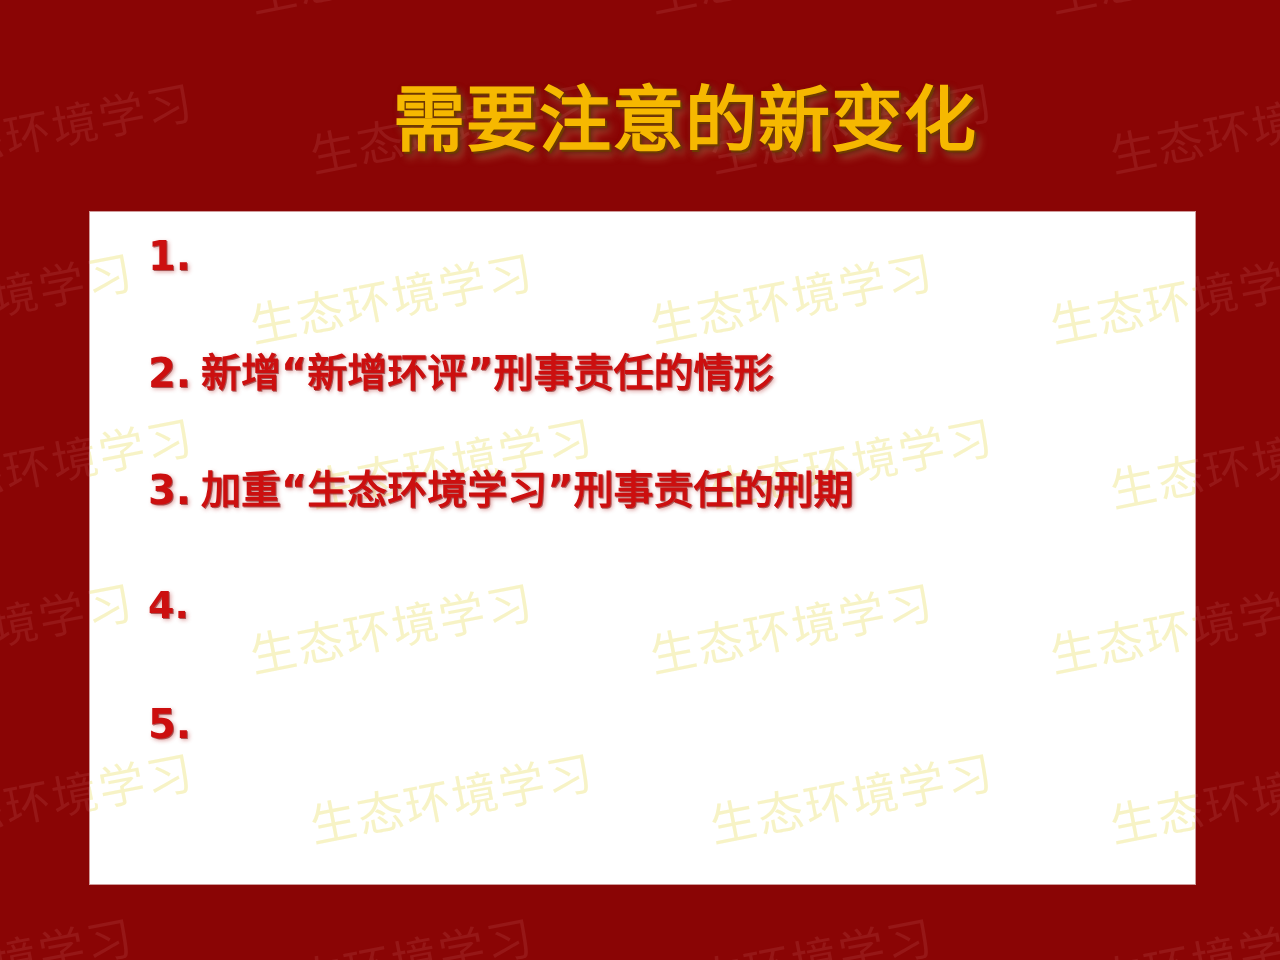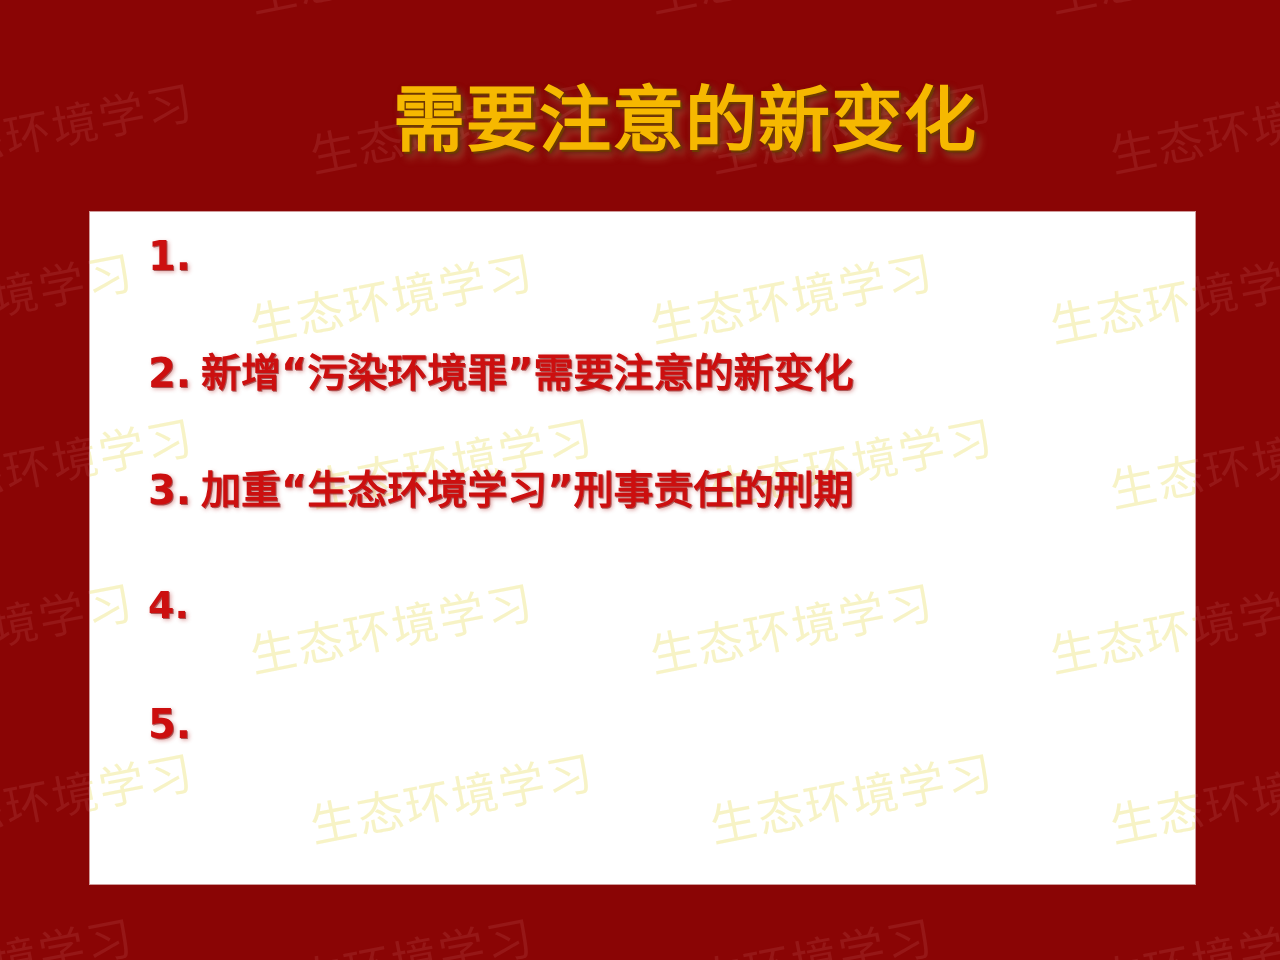--- a/index.html
+++ b/index.html
@@ -205,21 +205,21 @@
         <span class="wm" style="left: 1110px; top: 790px;">生态环境学习</span>
       </div>
   </div>
 
   <ul class="list">
     <li class="item item-1">
       <span class="item-num">1.</span>
     </li>
     <li class="item item-2">
       <span class="item-num">2.</span>
-      <span class="item-text">新增“污染环境罪”需要注意的新变化</span>
+      <span class="item-text">新增“新增环评”刑事责任的情形</span>
     </li>
     <li class="item item-3">
       <span class="item-num">3.</span>
       <span class="item-text">加重“生态环境学习”刑事责任的刑期</span>
     </li>
     <li class="item item-4">
       <span class="item-num">4.</span>
     </li>
     <li class="item item-5">
       <span class="item-num">5.</span>

